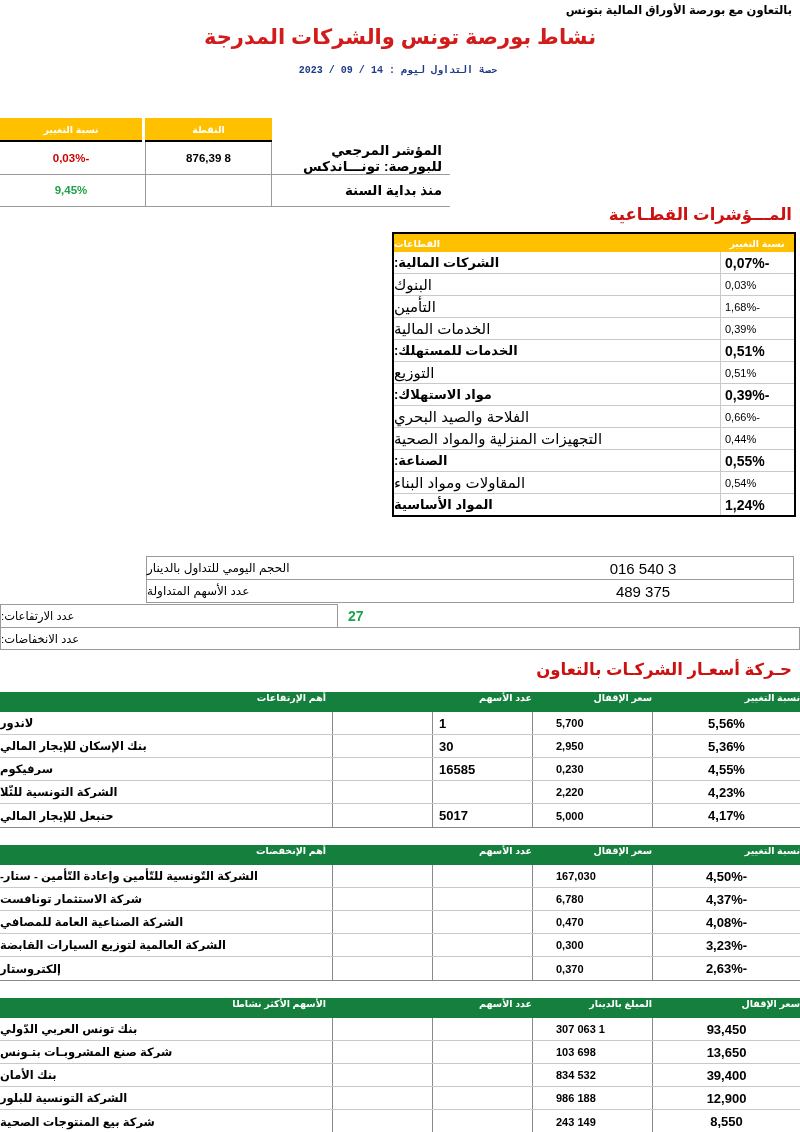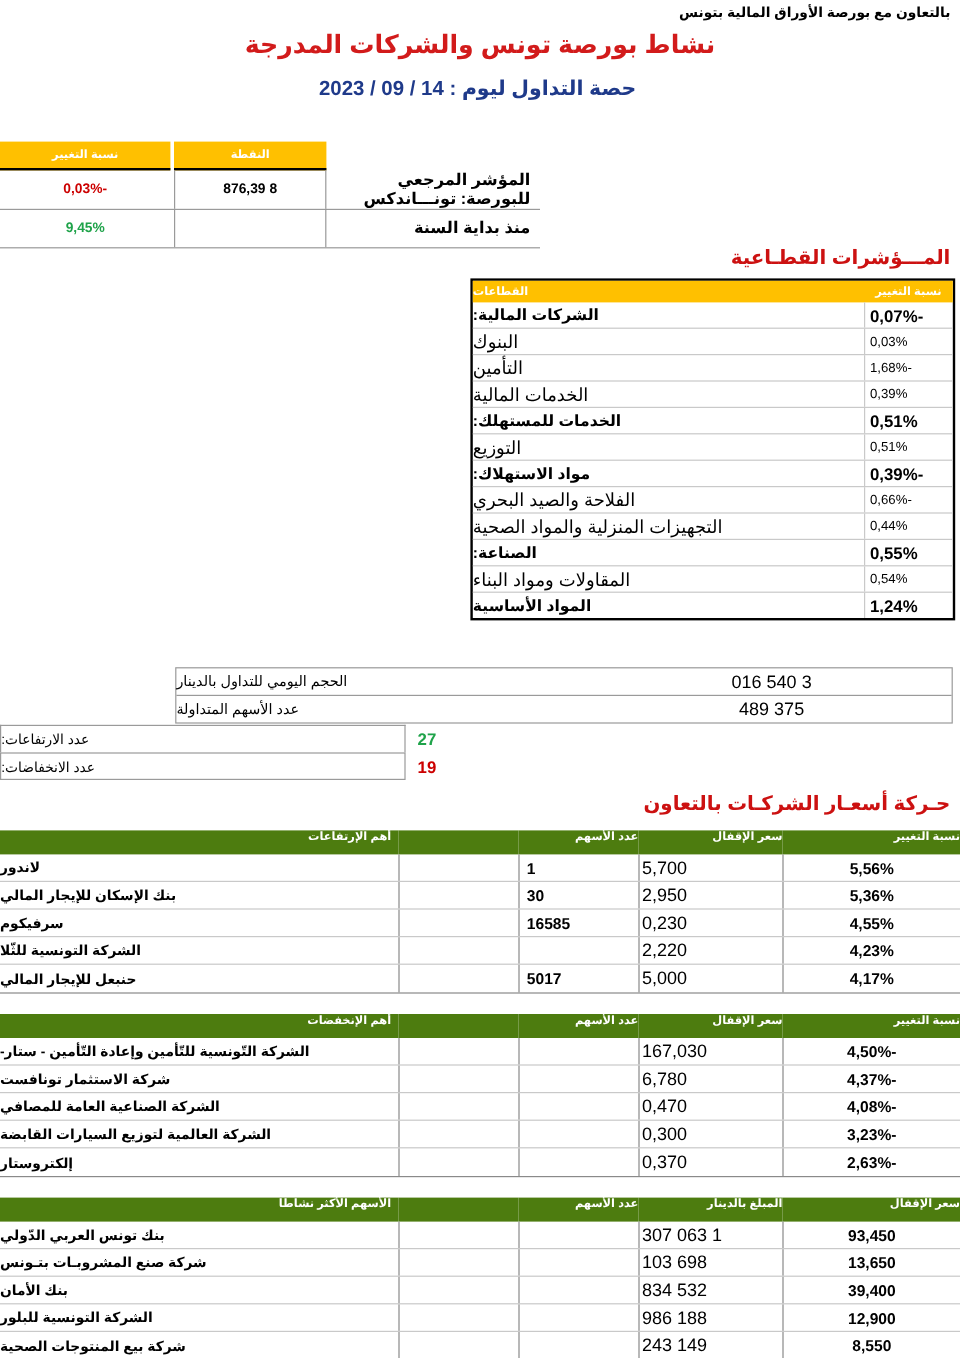--- a/index.html
+++ b/index.html
@@ -32,24 +32,25 @@
     text-align: center;
     font-size: 21px;
     font-weight: bold;
     color: #D21B1B;
     direction: rtl;
     letter-spacing: 0px;
   }
   .session-line {
     top: 64px; left: 0; right: 4px;
     text-align: center;
-    font-size: 17px;
+    font-size: 10px;
     font-weight: bold;
     color: #1F3A8A;
     direction: rtl;
+    font-family: Liberation Mono, monospace;
   }
 
   
   .section-title {
     font-size: 16.5px;
     font-weight: bold;
     color: #CC1111;
     direction: rtl;
     text-align: right;
     letter-spacing: 1px;
@@ -137,35 +138,35 @@
   #move-title { top: 660px; left: 0; width: 792px; }
 
   .mv-table { left: 0px; width: 800px; border-bottom: 1px solid #8a8a8a; }
   .mv-table .row { display: flex; height: 23px; border-bottom: 1px solid #c9c9c9;
       box-sizing: border-box; }
   .mv-table .row.hdr { height: 20px; border-bottom: none; }
   .mv-table .row:last-child { border-bottom: none; }
   .mv-table .c1 { width: 148px; flex: 0 0 148px; justify-content: center;
       font-weight: bold; font-size: 13px; border-left: 1px solid #8a8a8a; box-sizing:border-box; }
   .mv-table .c2 { width: 120px; flex: 0 0 120px; justify-content: flex-end;
-      padding-left: 2px; font-weight: normal; font-size: 15px;
+      padding-left: 23px; font-weight: bold; font-size: 11px;
       border-left: 1px solid #8a8a8a; box-sizing:border-box; }
   .mv-table .c3 { width: 100px; flex: 0 0 100px; justify-content: flex-end;
       padding-left: 6px; font-weight: bold; font-size: 13px;
       border-left: 1px solid #8a8a8a; box-sizing:border-box; }
   .mv-table .c4 { width: 100px; flex: 0 0 100px;
       border-left: 1px solid #8a8a8a; box-sizing:border-box; }
   .mv-table .c5 { flex: 1 1 auto; justify-content: flex-end; padding-right: 8px;
       font-size: 11.5px; font-weight: bold; box-sizing:border-box; }
   .mv-table .row.hdr .c1,
   .mv-table .row.hdr .c2,
   .mv-table .row.hdr .c3,
   .mv-table .row.hdr .c4 { border-left: none; justify-content: center; font-weight: bold; }
   .mv-table .row.hdr .c5 { justify-content: flex-end; padding-right: 6px; }
-  .mv-table .row.hdr > div { background: #4d7c0f; color: #FFFFFF; font-size: 9.5px; }
+  .mv-table .row.hdr > div { background: #15803d; color: #FFFFFF; font-size: 9.5px; }
   .mv-table .row.hdr .c2,
   .mv-table .row.hdr .c3 { justify-content: flex-end; padding-left: 6px; }
 
   #gainers { top: 692px; }
   #losers  { top: 845px; }
   #actives { top: 998px; }
 </style>
 </head>
 <body>
 
@@ -261,21 +262,20 @@
     <div class="cell l">عدد الأسهم المتداولة</div>
   </div>
 </div>
 
 <div class="abs" id="count-table">
   <div class="row">
     <div class="cell v up num">27</div>
     <div class="cell l">عدد الارتفاعات:</div>
   </div>
   <div class="row">
-    <div class="cell v down num">19</div>
     <div class="cell l">عدد الانخفاضات:</div>
   </div>
 </div>
 
 <div class="abs section-title" id="move-title">حـركة أسعـار الشركـات بالتعاون</div>
 
 <div class="abs mv-table" id="gainers">
   <div class="row hdr">
     <div class="c1">نسبة التغيير</div>
     <div class="c2">سعر الإقفال</div>

